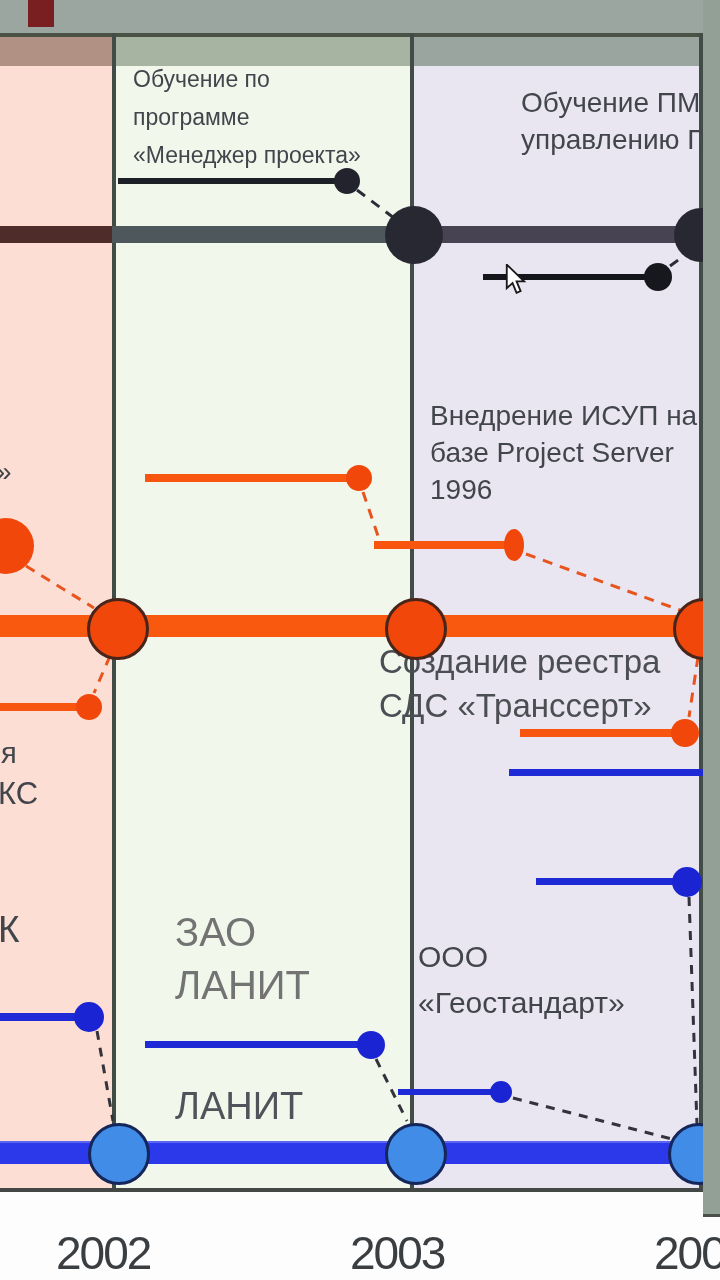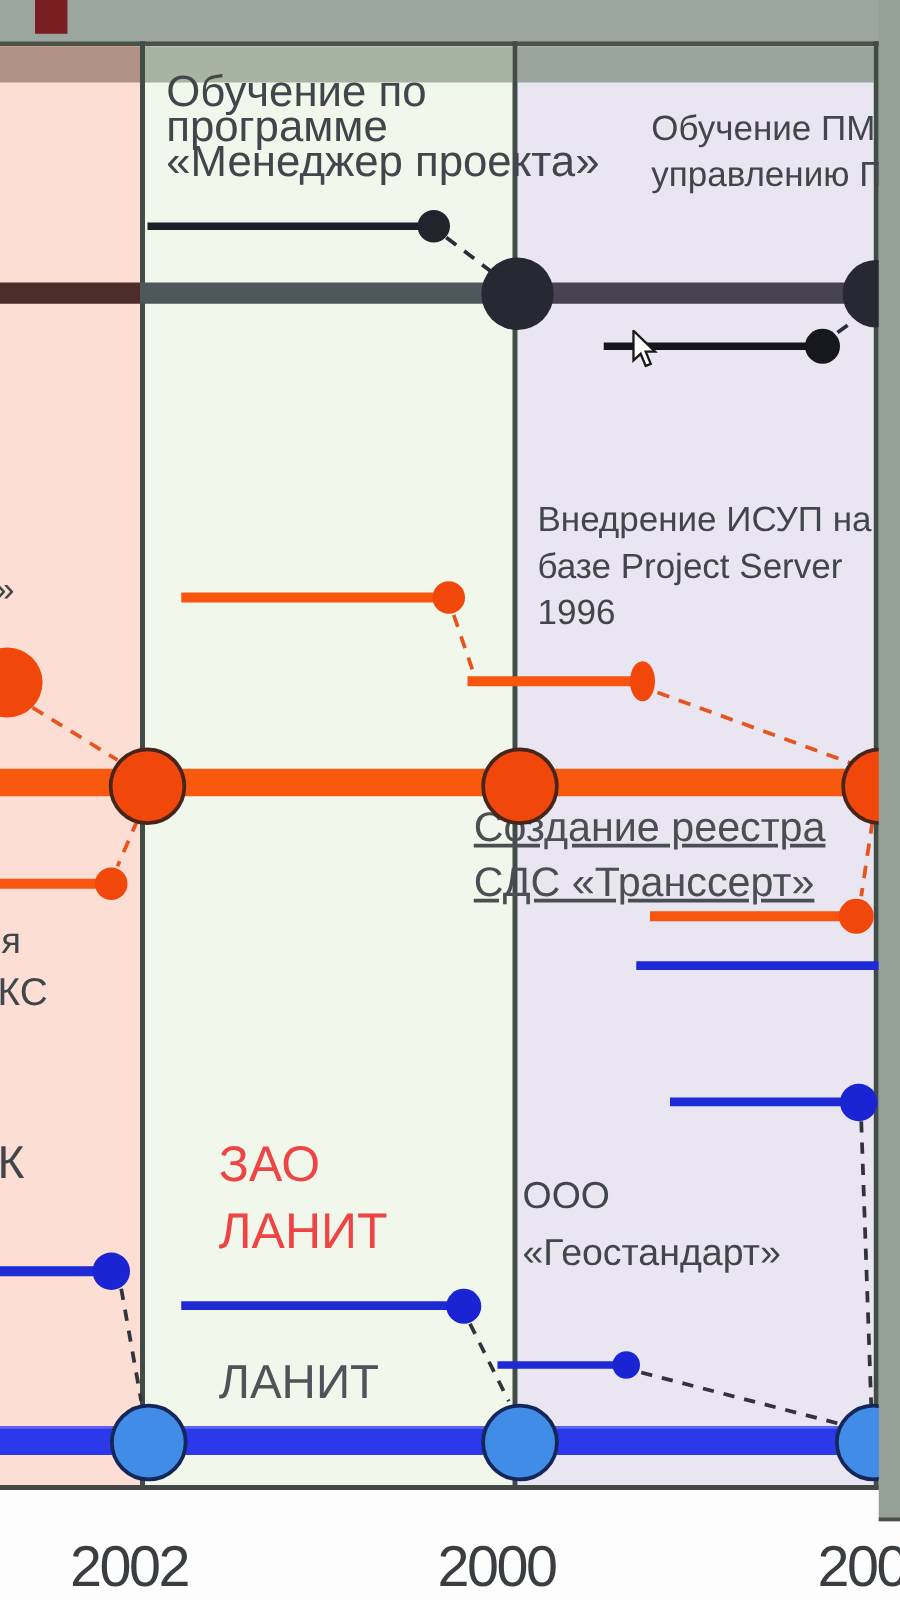--- a/index.html
+++ b/index.html
@@ -6,21 +6,21 @@
   .canvas{position:relative;width:720px;height:1280px;overflow:hidden;
           background:#ffffff;font-family:"Liberation Sans",sans-serif;}
   .abs{position:absolute;}
   .bg{z-index:1;}
   .vline{z-index:2;background:#424c47;}
   .bar{z-index:3;}
   .line{z-index:3;}
   .dashlayer{z-index:4;pointer-events:none;}
   .dot{z-index:5;border-radius:50%;}
   .lbl{z-index:6;color:#42464c;white-space:pre-line;}
-  .lbl-under{z-index:4;text-decoration:underline;}
+  .lbl-under{z-index:4;}
   .strip{z-index:7;}
   .subtitle{z-index:8;font-weight:bold;color:#f6f0da;letter-spacing:-1px;
     text-shadow:
       -5px -5px 0 #000, 5px -5px 0 #000, -5px 5px 0 #000, 5px 5px 0 #000,
       -5px 0 0 #000, 5px 0 0 #000, 0 -5px 0 #000, 0 5px 0 #000,
       -3px -5px 0 #000, 3px 5px 0 #000, 5px 3px 0 #000, -5px -3px 0 #000;}
   .cursor{z-index:9;}
   .year{z-index:2;color:#3b3e41;letter-spacing:-2px;}
 </style>
 </head>
@@ -92,42 +92,42 @@
   <div class="abs dot" style="left:-22px;top:518px;width:56px;height:56px;background:#f2470a;"></div>
   <div class="abs dot" style="left:346px;top:465px;width:26px;height:26px;background:#f2470a;"></div>
   <div class="abs dot" style="left:504px;top:529px;width:20px;height:32px;background:#f2470a;"></div>
   <div class="abs dot" style="left:76px;top:694px;width:26px;height:26px;background:#f2470a;"></div>
   <div class="abs dot" style="left:671px;top:719px;width:28px;height:28px;background:#f2470a;"></div>
   <div class="abs dot" style="left:672px;top:867px;width:30px;height:30px;background:#1b24d2;"></div>
   <div class="abs dot" style="left:74px;top:1002px;width:30px;height:30px;background:#1b24d2;"></div>
   <div class="abs dot" style="left:357px;top:1031px;width:28px;height:28px;background:#1b24d2;"></div>
   <div class="abs dot" style="left:490px;top:1081px;width:22px;height:22px;background:#1b24d2;"></div>
 
-  <div class="abs lbl" style="left:133px;top:60px;font-size:35px;line-height:28px;">Обучение по
+  <div class="abs lbl" style="left:133px;top:60px;font-size:23px;line-height:38px;">Обучение по
 программе
 «Менеджер проекта»</div>
   <div class="abs lbl" style="left:521px;top:84px;font-size:28px;line-height:37px;">Обучение ПМ
 управлению П</div>
   <div class="abs lbl" style="left:430px;top:397px;font-size:28px;line-height:37px;">Внедрение ИСУП на
 базе Project Server
 1996</div>
   <div class="abs lbl lbl-under" style="left:379px;top:640px;font-size:33px;line-height:44px;color:#4b4e53;">Создание реестра
 СДС «Транссерт»</div>
   <div class="abs lbl" style="left:418px;top:934px;font-size:30px;line-height:46px;">ООО
 «Геостандарт»</div>
-  <div class="abs lbl" style="left:175px;top:906px;font-size:40px;line-height:53px;color:#ef4444;">ЗАО
+  <div class="abs lbl" style="left:175px;top:906px;font-size:40px;line-height:53px;color:#737373;">ЗАО
 ЛАНИТ</div>
   <div class="abs lbl" style="left:175px;top:1085px;font-size:38px;color:#50545a;">ЛАНИТ</div>
   <div class="abs lbl" style="left:-4px;top:456px;font-size:28px;">»</div>
   <div class="abs lbl" style="left:1px;top:737px;font-size:29px;">я</div>
   <div class="abs lbl" style="left:-2px;top:776px;font-size:31px;">КС</div>
   <div class="abs lbl" style="left:-2px;top:909px;font-size:37px;">К</div>
 
   <div class="abs year" style="left:56px;top:1226px;font-size:46px;">2002</div>
-  <div class="abs year" style="left:350px;top:1226px;font-size:46px;">2000</div>
+  <div class="abs year" style="left:350px;top:1226px;font-size:46px;">2003</div>
   <div class="abs year" style="left:654px;top:1226px;font-size:46px;">200</div>
 
   <div class="abs strip" style="left:703px;top:0;width:17px;height:1214px;background:#93a095;border-bottom:3px solid #4a4f4a;"></div>
 
 
   <svg class="abs cursor" style="left:505px;top:264px;" width="22" height="30" viewBox="0 0 18 26">
     <path d="M1,0.5 L1,21 L6,16.5 L9.5,25 L13,23.5 L9.5,15 L16,15 Z" fill="#ffffff" stroke="#1a1a1a" stroke-width="1.6"></path>
   </svg>
 
 </div>

